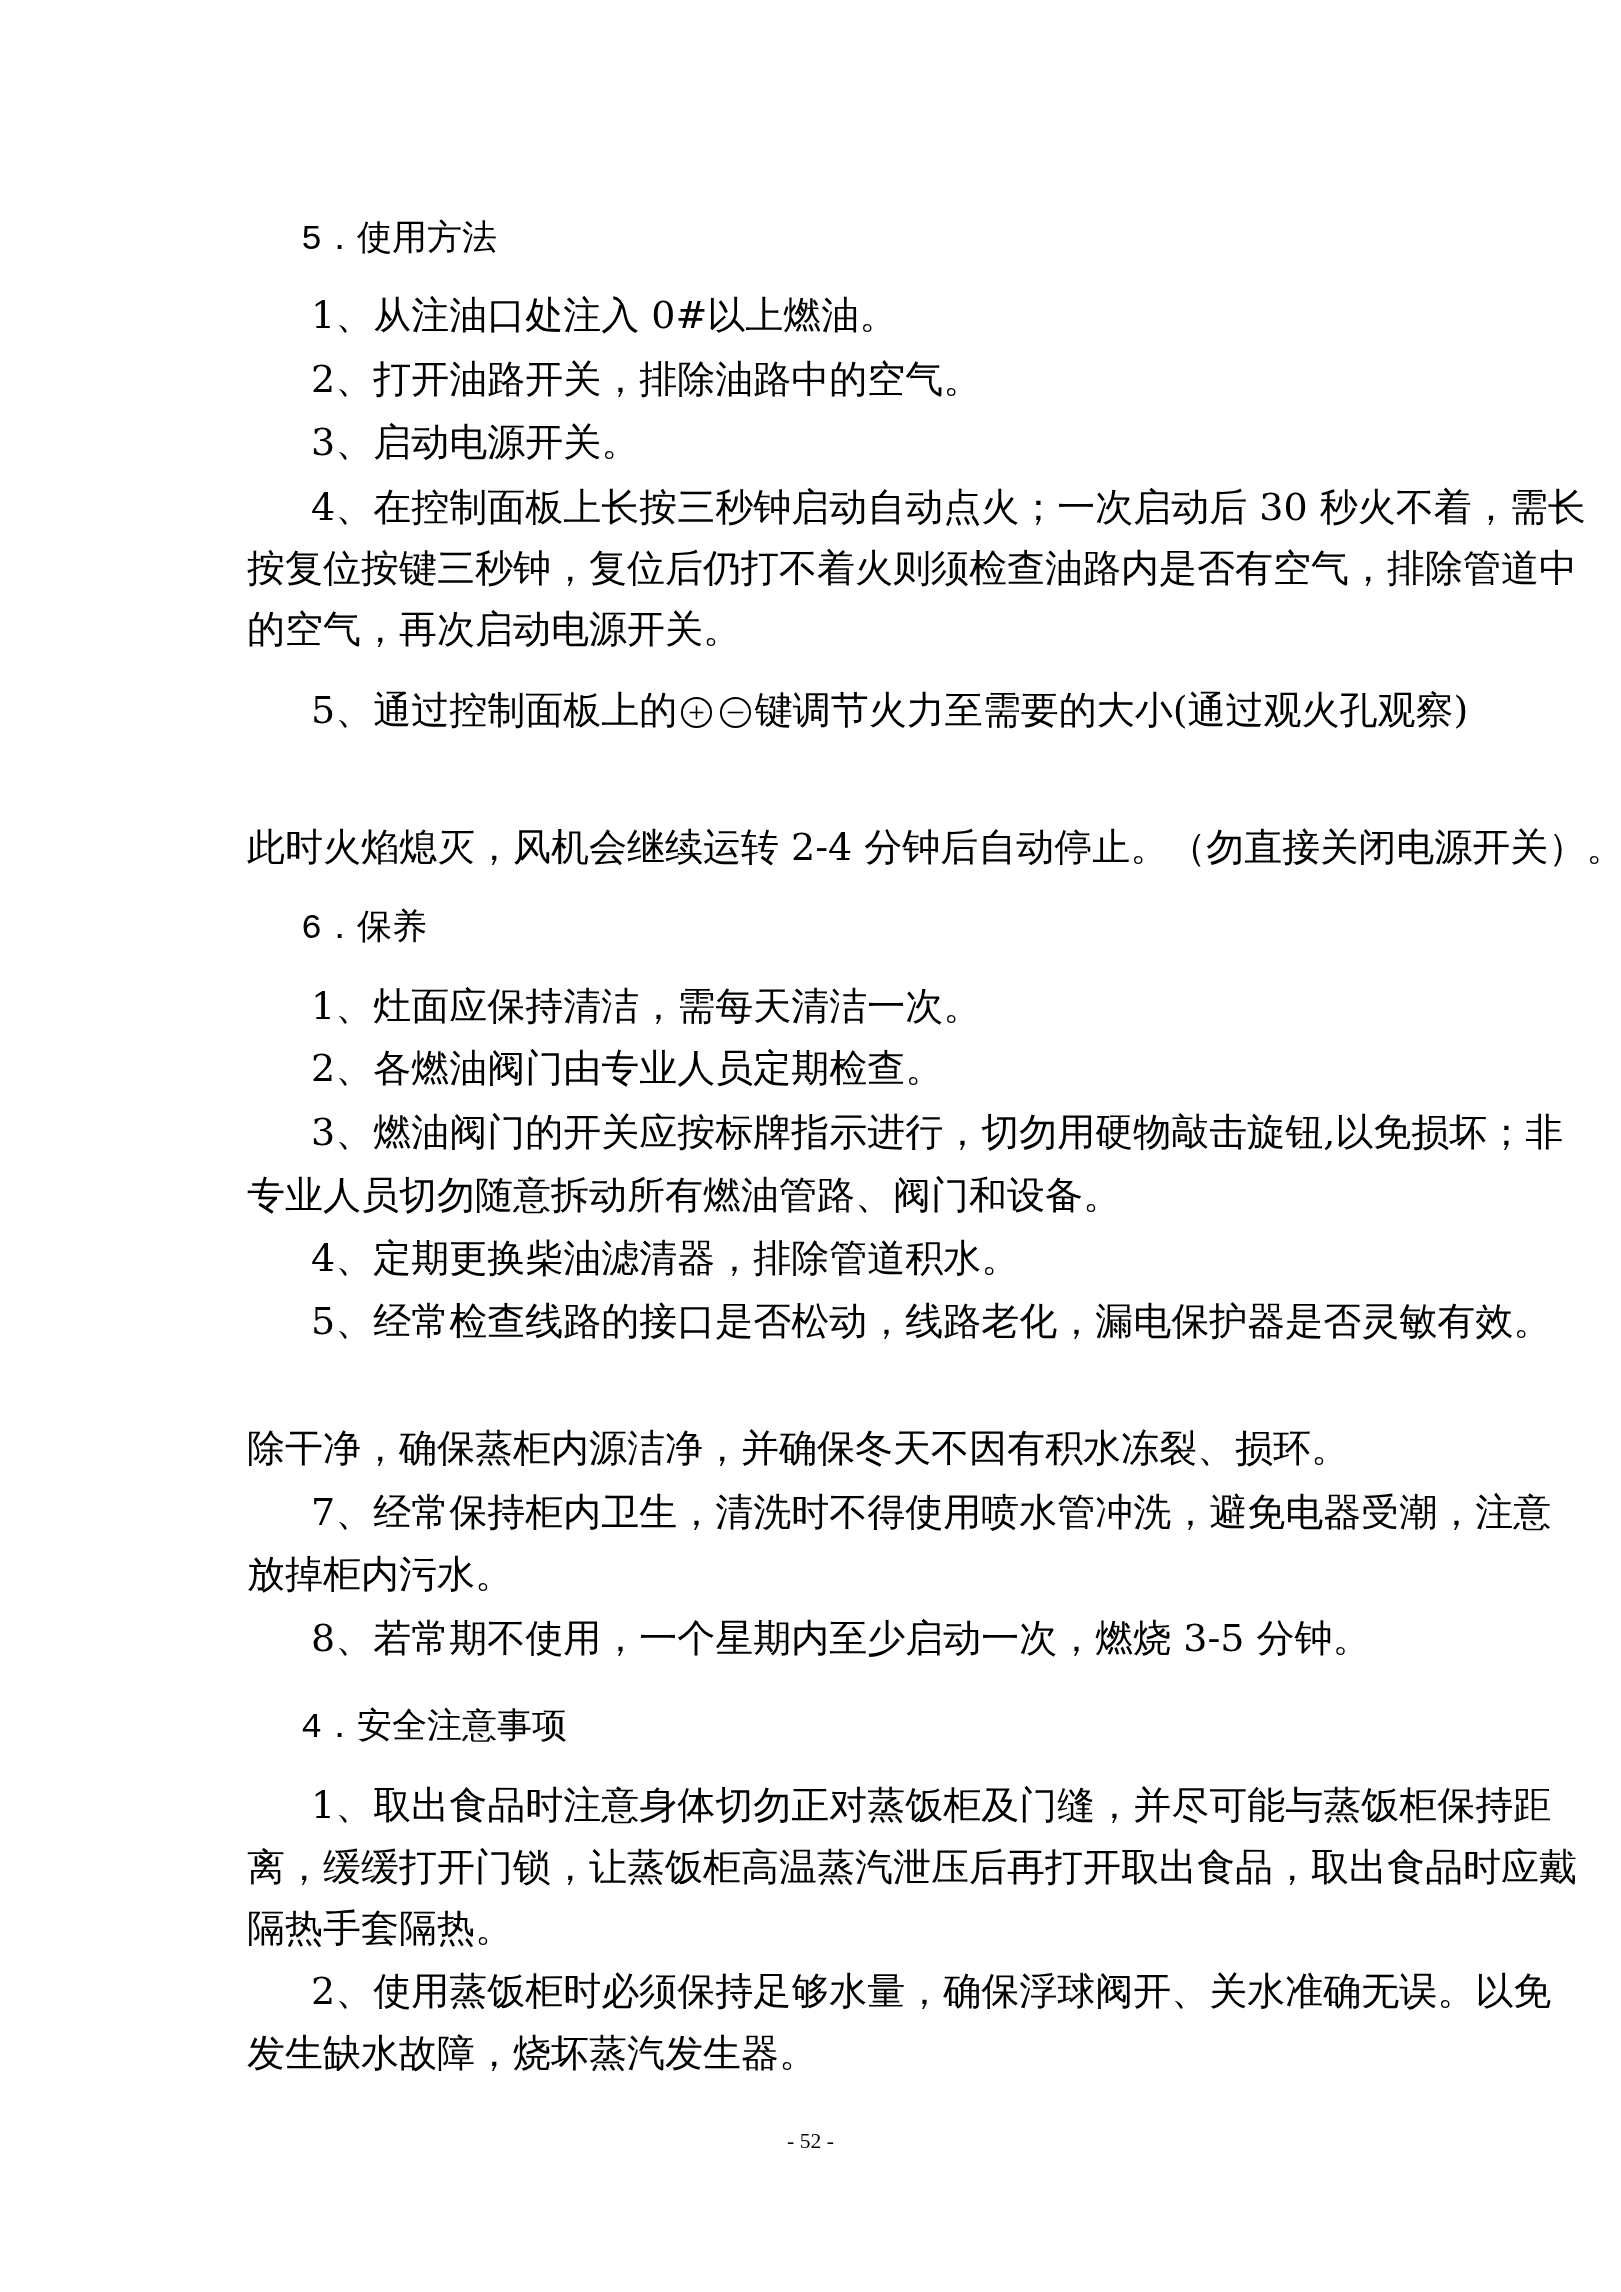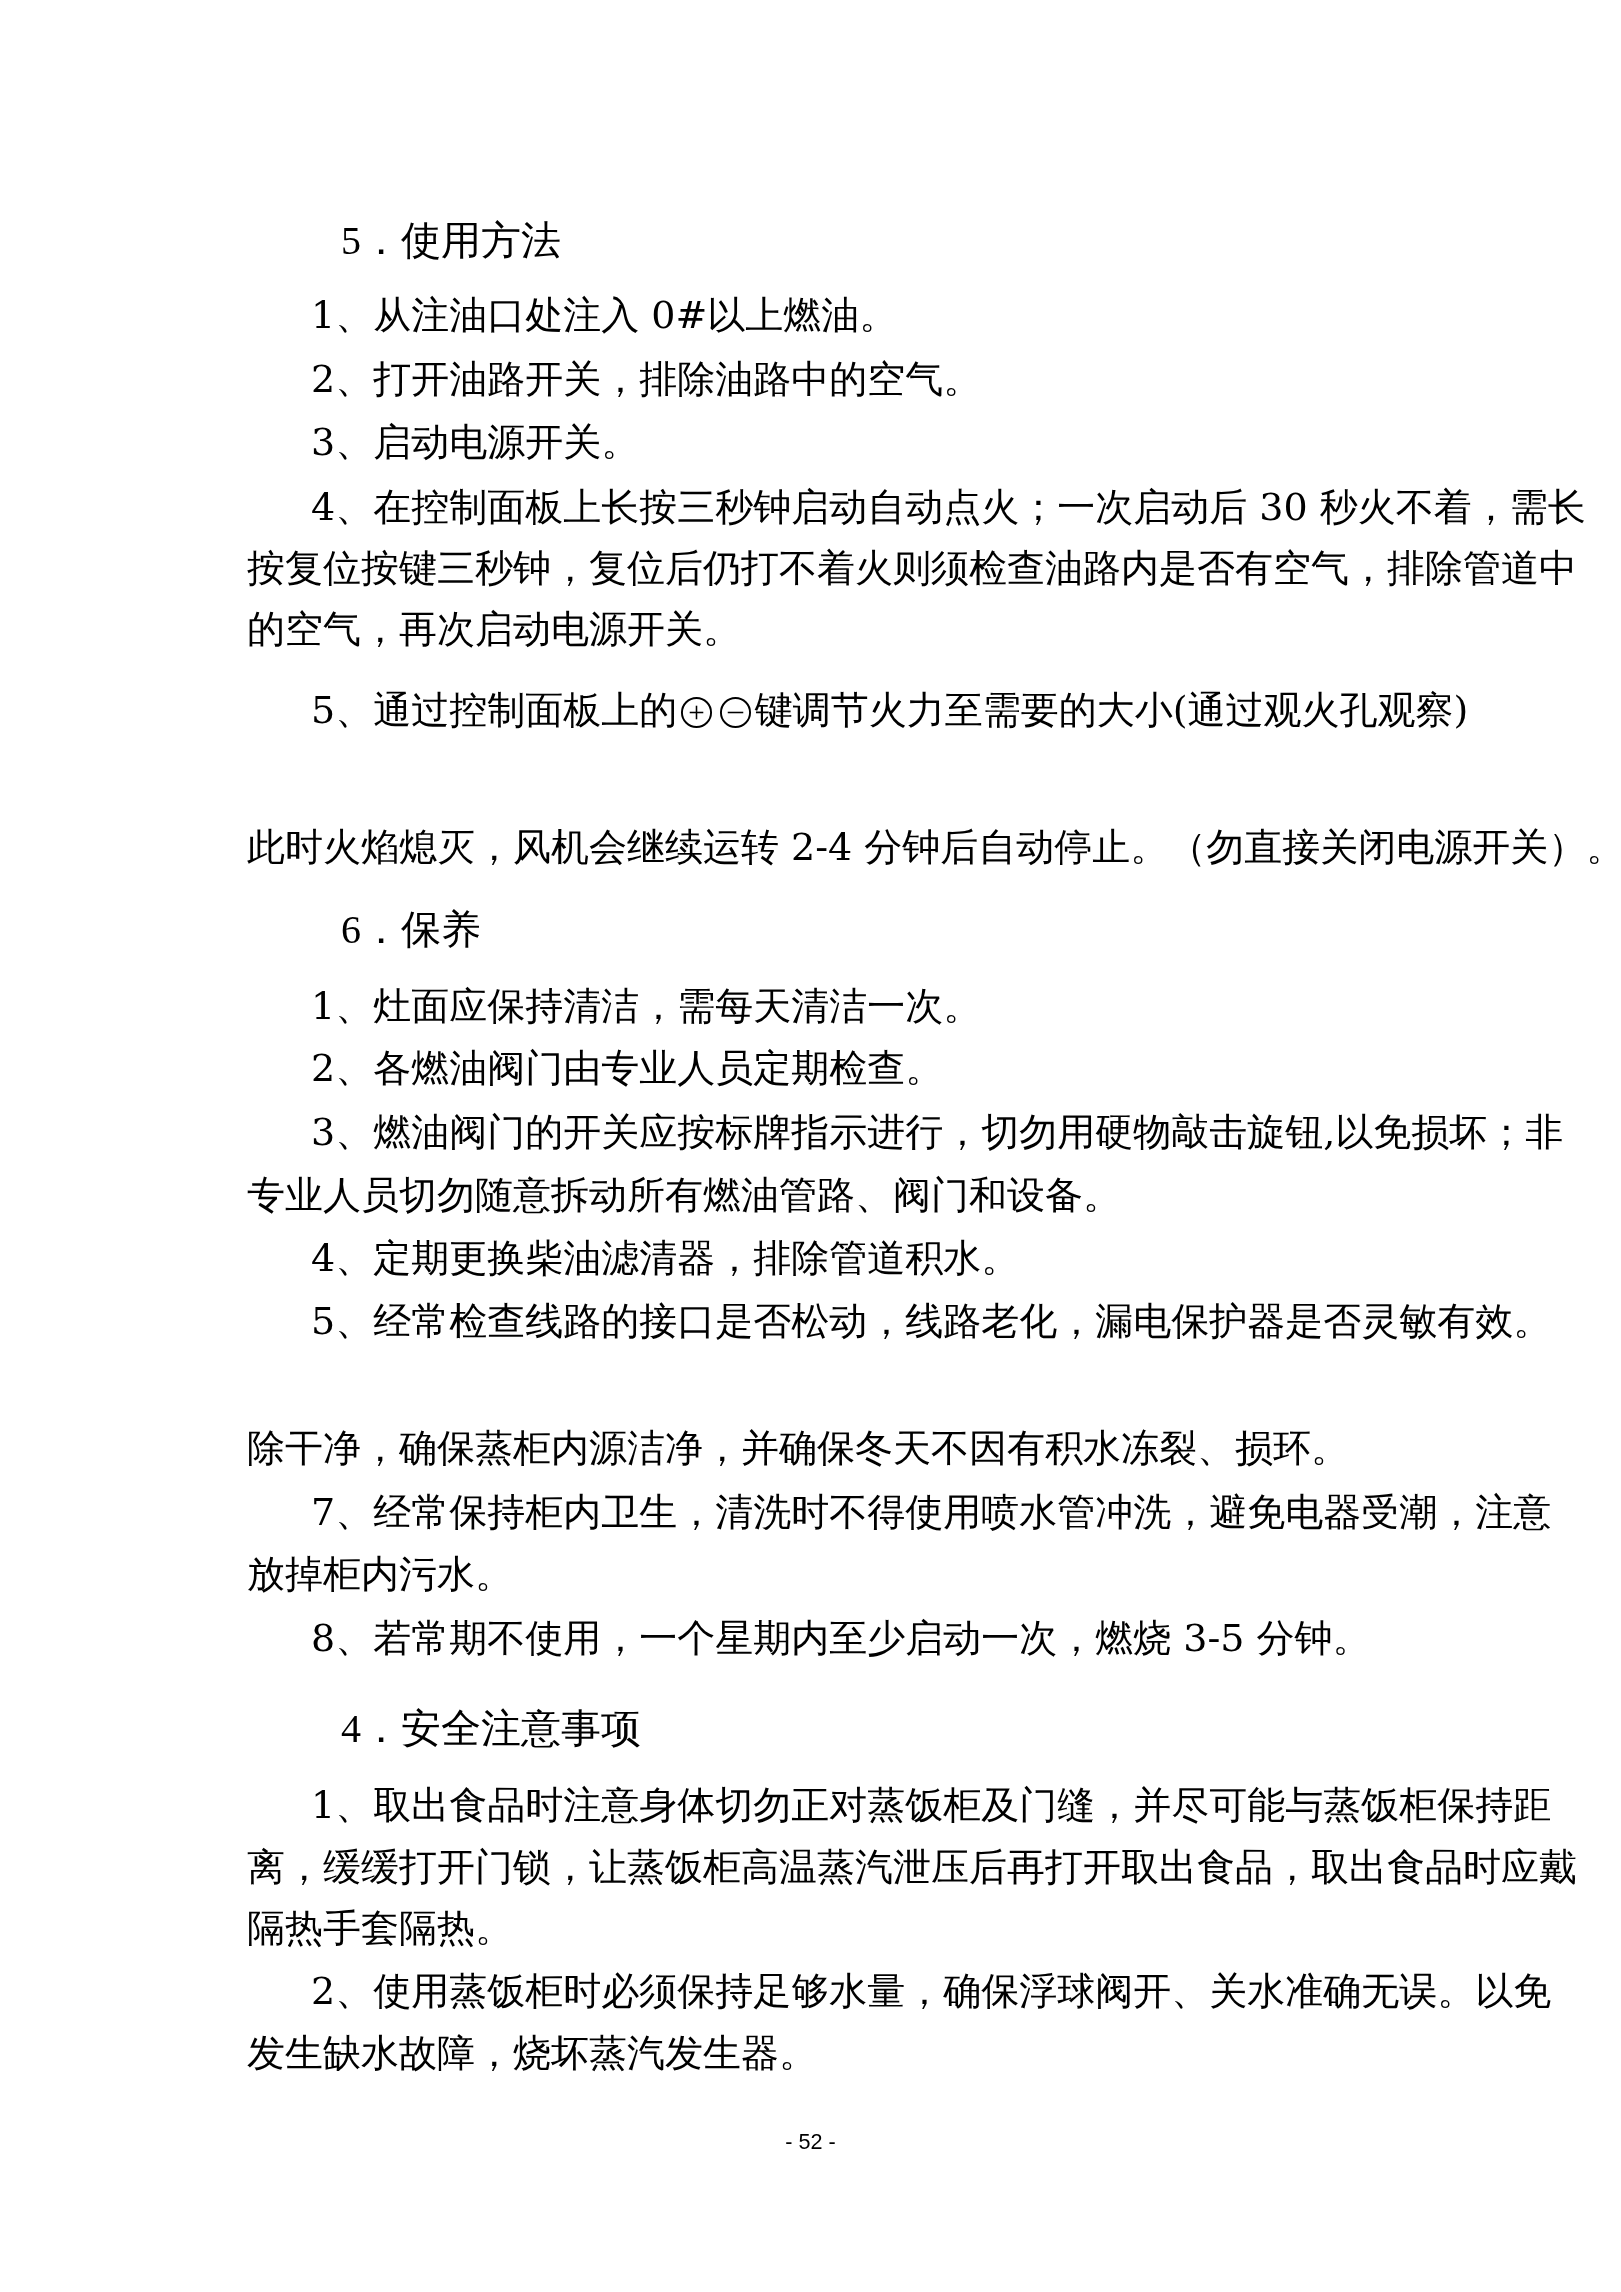--- a/index.html
+++ b/index.html
@@ -4,24 +4,24 @@
 <style>
   html, body { margin: 0; padding: 0; background: #ffffff; }
   body { width: 1621px; height: 2293px; position: relative; overflow: hidden;
          font-family: "DejaVu Serif", "Liberation Serif", serif; color: #000; }
   .page { position: absolute; left: 0; top: 0; width: 1621px; height: 2293px; background: #fff; }
   .line { position: absolute; left: 247px; width: 1129px; height: 47px;
           font-size: 38px; line-height: 47px; white-space: nowrap;
           text-align: justify; text-align-last: justify; letter-spacing: 0; }
   .line.indent { left: 311px; width: 1065px; }
   .line.last { text-align-last: left; }
-  .heading { position: absolute; left: 301px; height: 55px; font-size: 40px; line-height: 55px;
-             white-space: nowrap; font-family: Liberation Serif, serif; margin-left: 40px; }
+  .heading { position: absolute; left: 301px; height: 55px; font-size: 35px; line-height: 55px;
+             white-space: nowrap; font-family: Liberation Mono, monospace; }
   .page-number { position: absolute; left: 0; width: 1621px; top: 2127px; text-align: center;
-                 font-size: 21.6px; line-height: 29px; font-family: Liberation Sans, sans-serif; }
+                 font-size: 21.6px; line-height: 29px; font-family: Liberation Serif, serif; }
   .circ-icon { display: inline-block; width: 33px; height: 33px; vertical-align: -5.9px; margin: 0 2.9px; }
 </style>
 </head>
 <body>
 
 <div class="page">
 
   <div class="heading" style="top:213px">5．使用方法</div>
   <div class="line indent last" style="top:292px">1、从注油口处注入 0#以上燃油。</div>
   <div class="line indent last" style="top:356px">2、打开油路开关，排除油路中的空气。</div>

